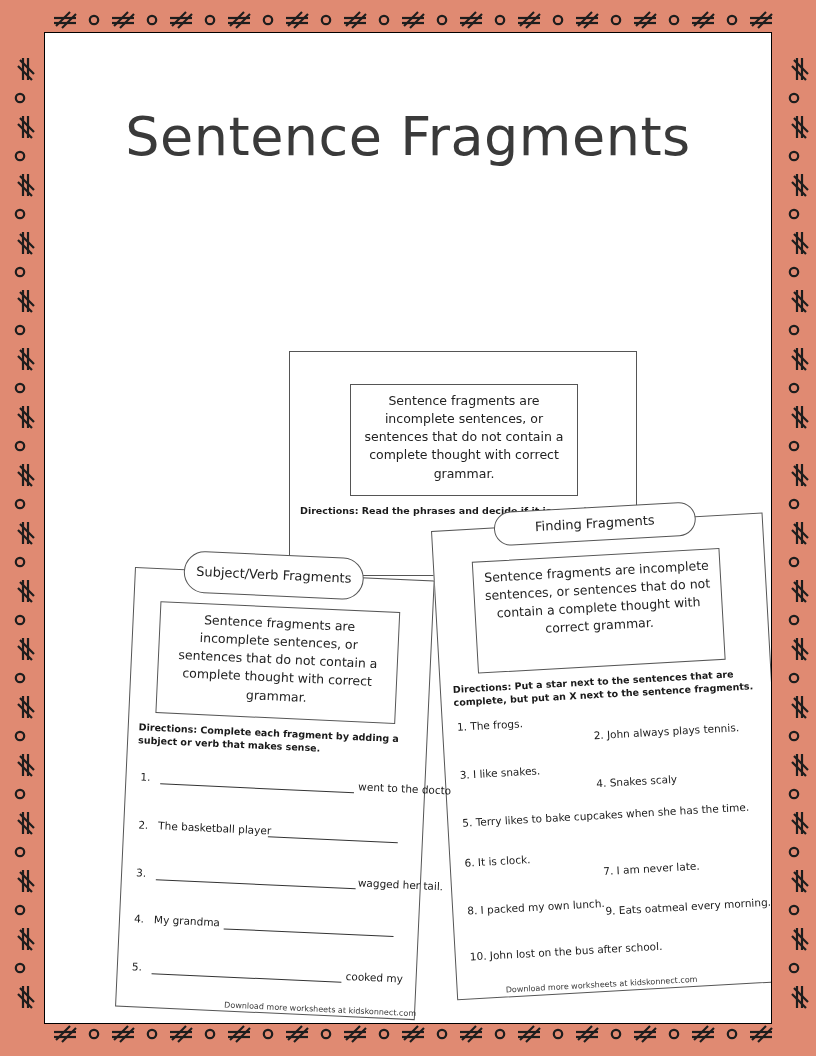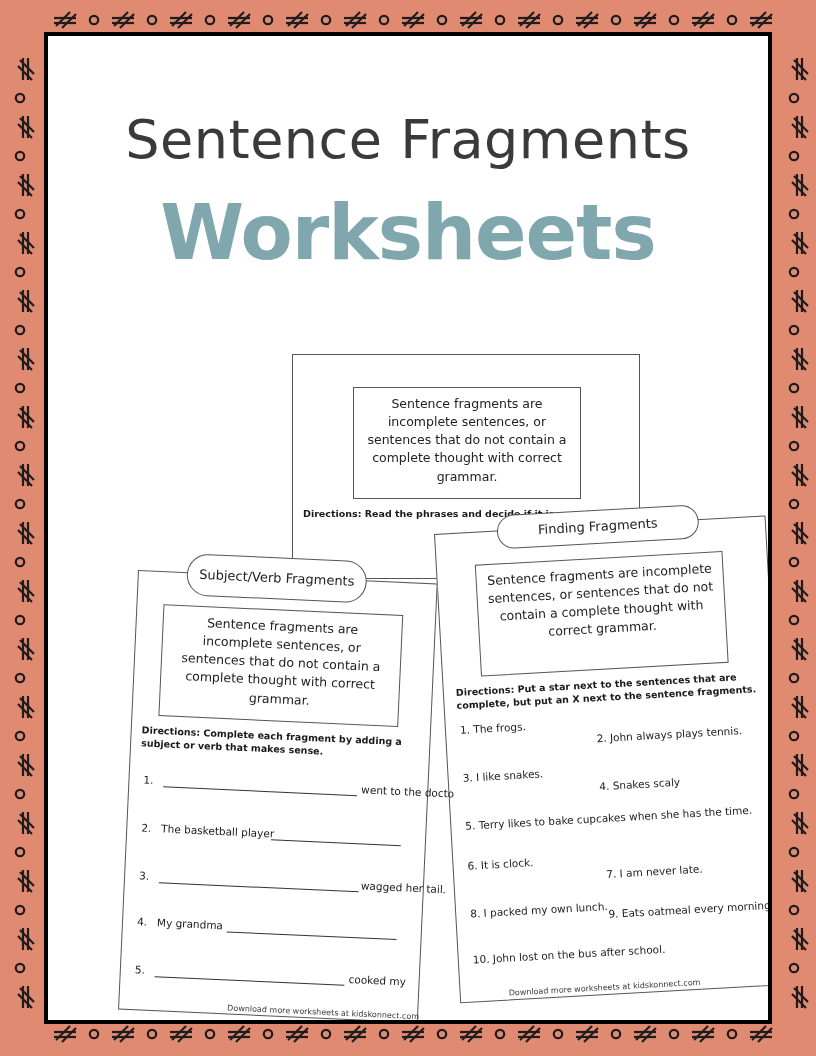--- a/index.html
+++ b/index.html
@@ -28,21 +28,21 @@
   }
   .border-pattern svg { display: block; }
 
   .inner-card {
     position: absolute;
     left: 44px;
     top: 32px;
     width: 728px;
     height: 992px;
     background: #ffffff;
-    border: 4px solid #000000;
+    border: 1px solid #000000;
     box-sizing: border-box;
     overflow: hidden;
   }
 
   .title-main {
     position: absolute;
     top: 72px;
     left: 0;
     width: 100%;
     text-align: center;
@@ -426,21 +426,20 @@
         <g transform="translate(0,928) rotate(90)">
             <use href="#hashmark" x="0" y="-20"></use>
           </g>
       </g>
     </svg>
   </div>
 
   <div class="inner-card">
 
     <div class="title-main">Sentence Fragments</div>
-    <div class="title-sub">Worksheets</div>
 
     <div class="sheet" id="sheet-fragment">
       <div class="sheet-desc-box" style="left:60px; top:32px; width:228px; height:112px;">Sentence fragments are incomplete sentences, or sentences that do not contain a complete thought with correct grammar.</div>
       <div class="directions" style="left:10px; top:152px; width:330px; white-space:nowrap; overflow:hidden;">Directions: Read the phrases and decide if it is a sentence or a fragment. If so, explain why.</div>
     </div>
 
     <div class="sheet" id="sheet-finding">
       <div class="sheet-title-pill" style="left:62px; top:-16px; width:202px; height:34px;">Finding Fragments</div>
       <div class="sheet-desc-box" style="left:38px; top:32px; width:248px; height:112px;">Sentence fragments are incomplete sentences, or sentences that do not contain a complete thought with correct grammar.</div>
       <div class="directions" style="left:12px; top:152px; width:300px;">Directions: Put a star next to the sentences that are complete, but put an X next to the sentence fragments.</div>

